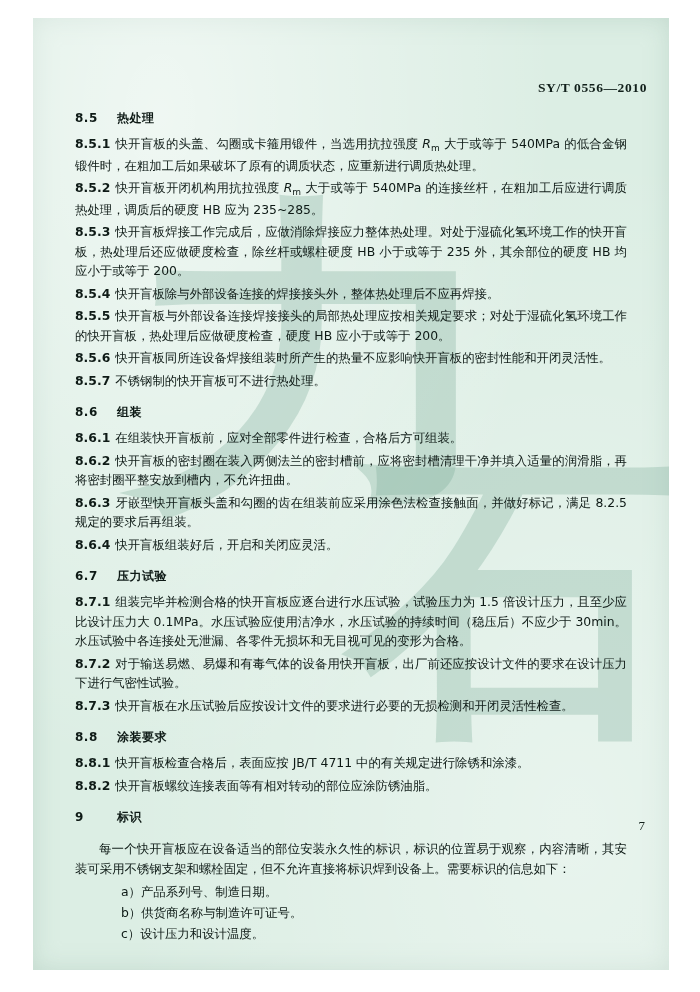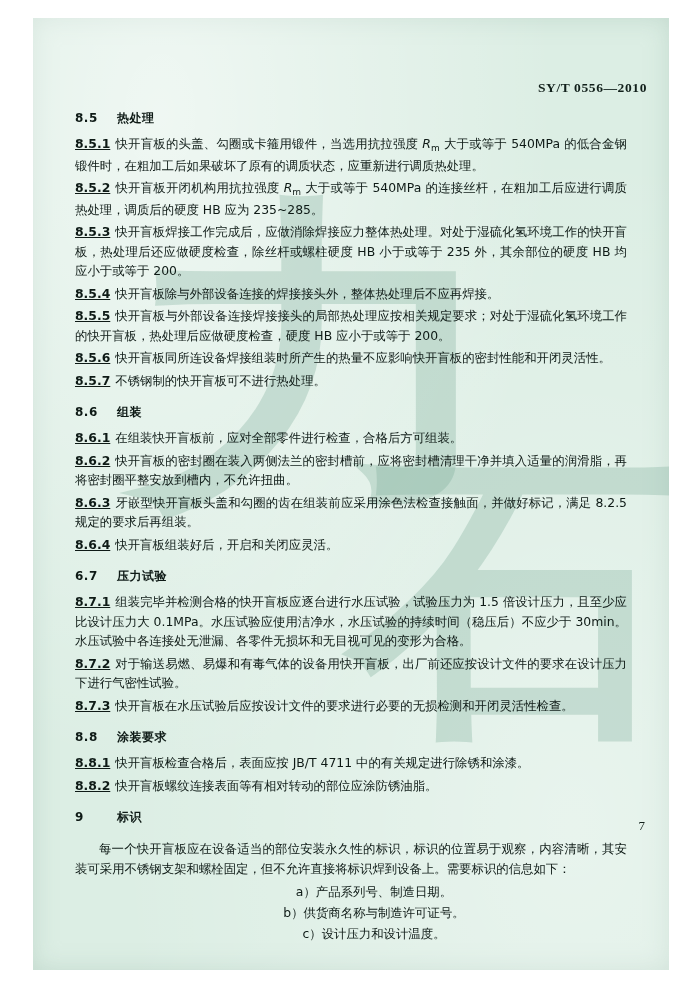--- a/index.html
+++ b/index.html
@@ -94,37 +94,35 @@
   .blk {
     margin: 0 0 3px 0;
     font-size: 12.4px;
     line-height: 19.5px;
     text-align: justify;
     text-justify: inter-ideograph;
   }
   .blk .cl {
     font-weight: 700;
     margin-right: 5px;
-    text-decoration: underline;
   }
   .gap { height: 11px; }
   .gap-sm { height: 6px; }
   .para-indent {
     text-indent: 24px;
   }
   .list {
     margin: 2px 0 0 0;
     padding: 0;
     list-style: none;
   }
   .list li {
     font-size: 12.4px;
     line-height: 21px;
     padding-left: 46px;
-    text-align: center;
   }
   .pagenum {
     position: absolute;
     right: 32px;
     bottom: 40px;
     font-family: "Liberation Serif", "DejaVu Serif", serif;
     font-size: 13px;
     color: #12201b;
   }
   sub {

